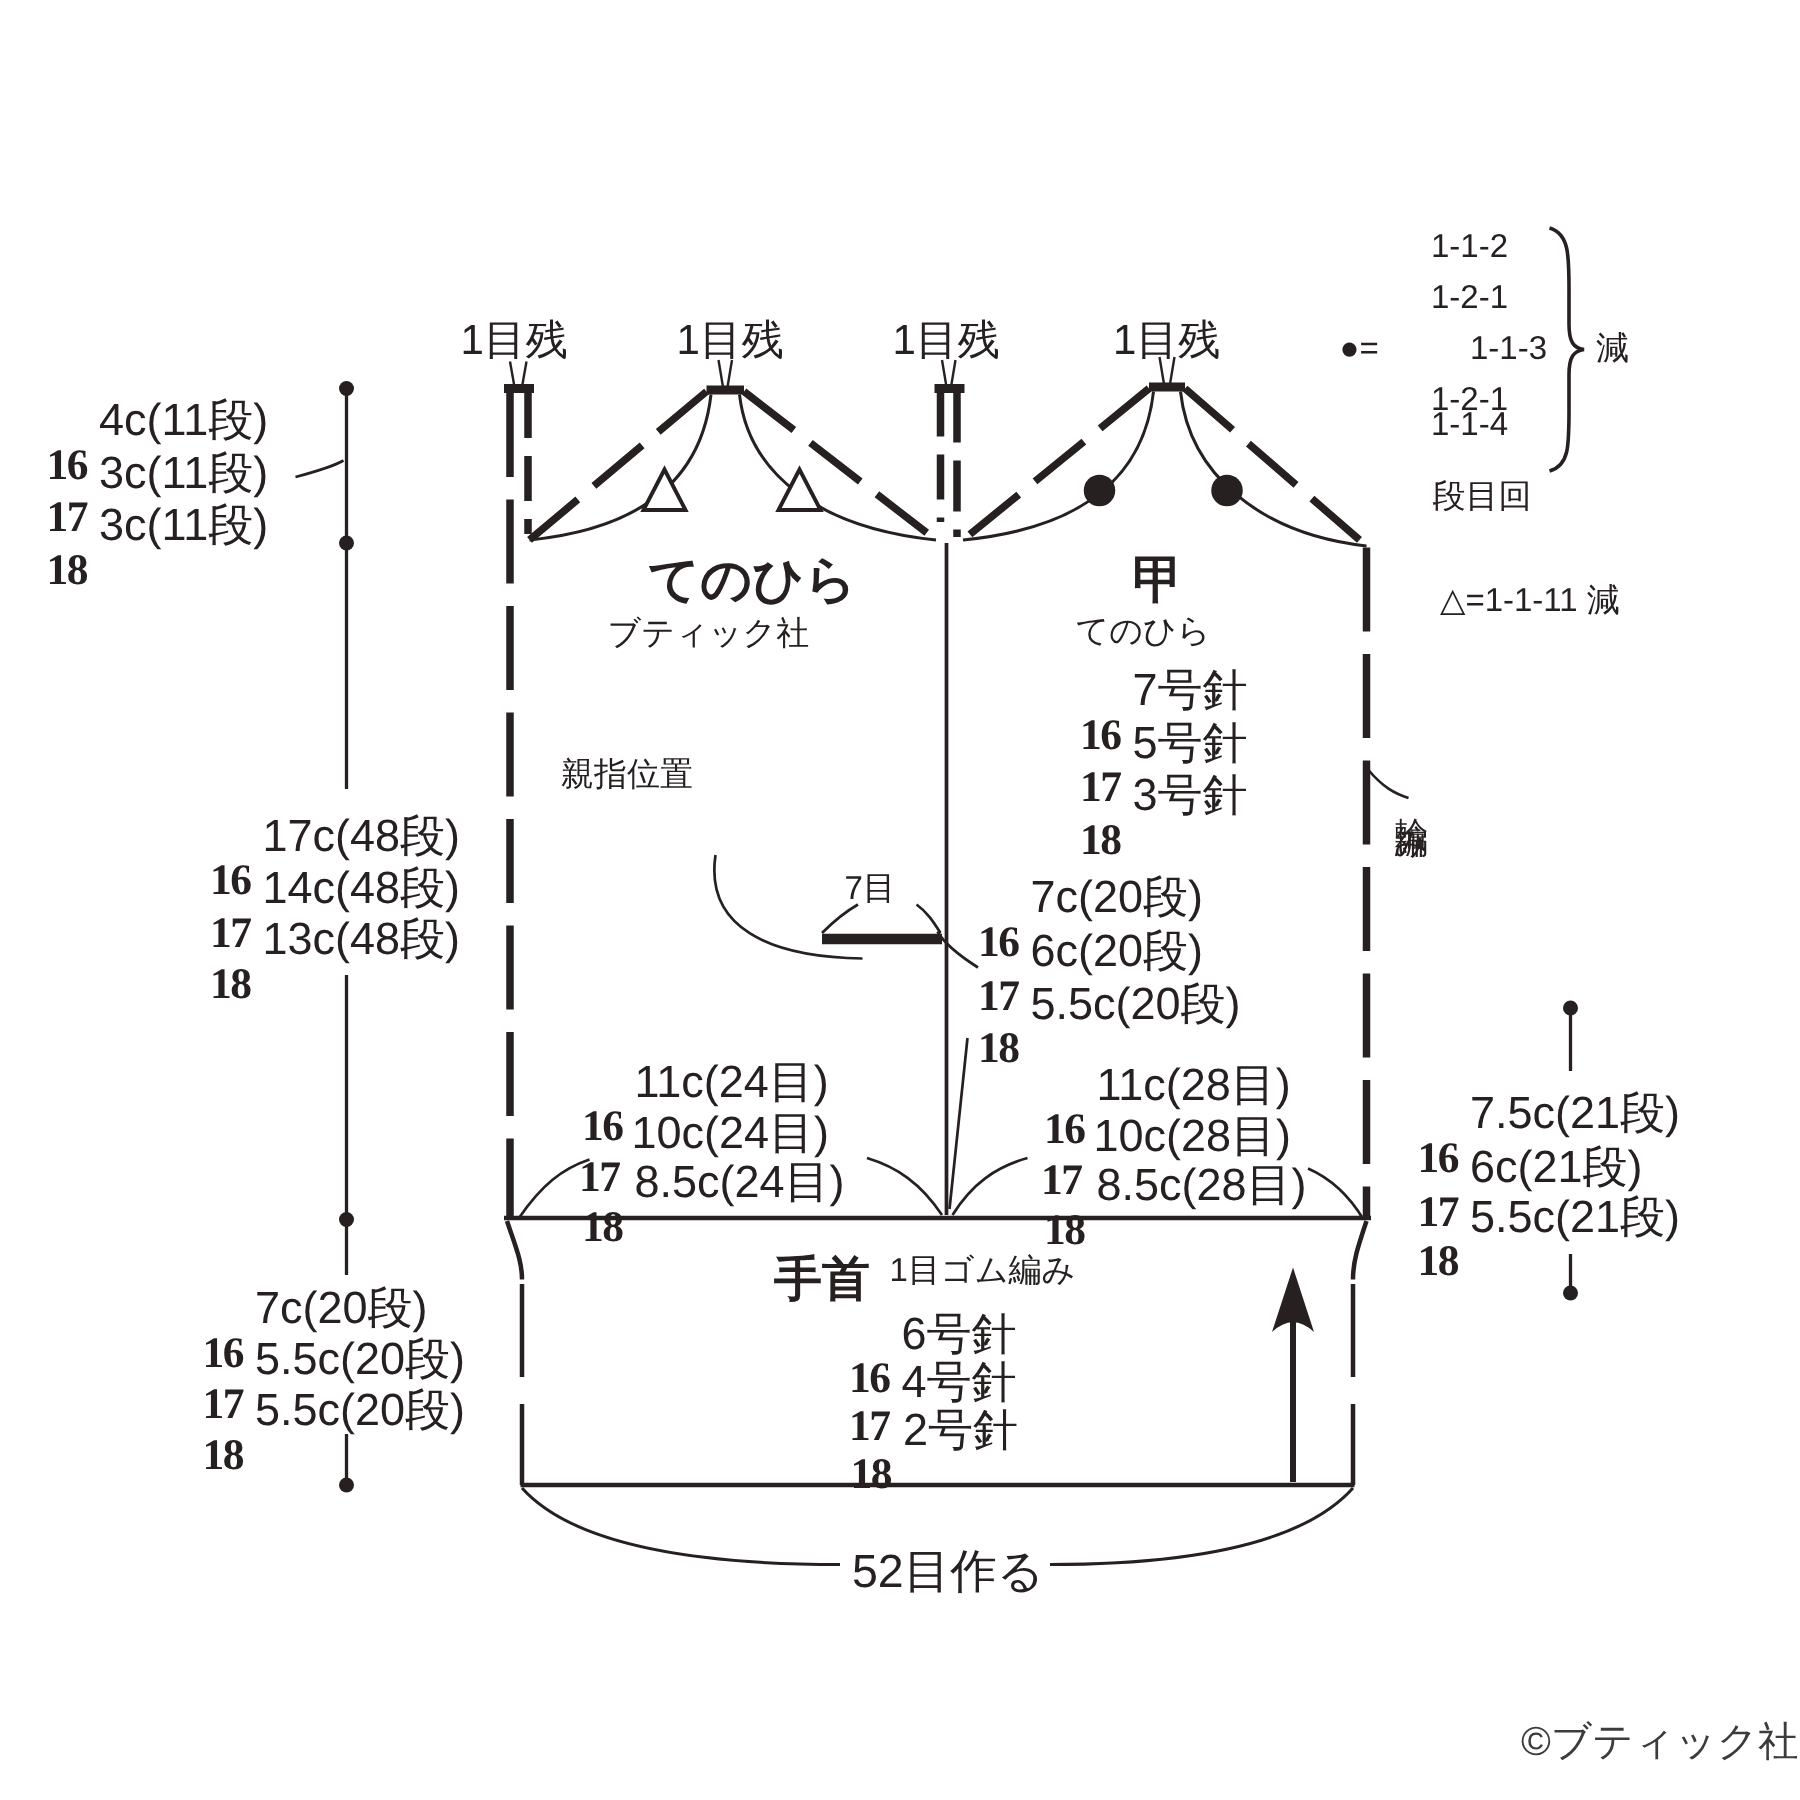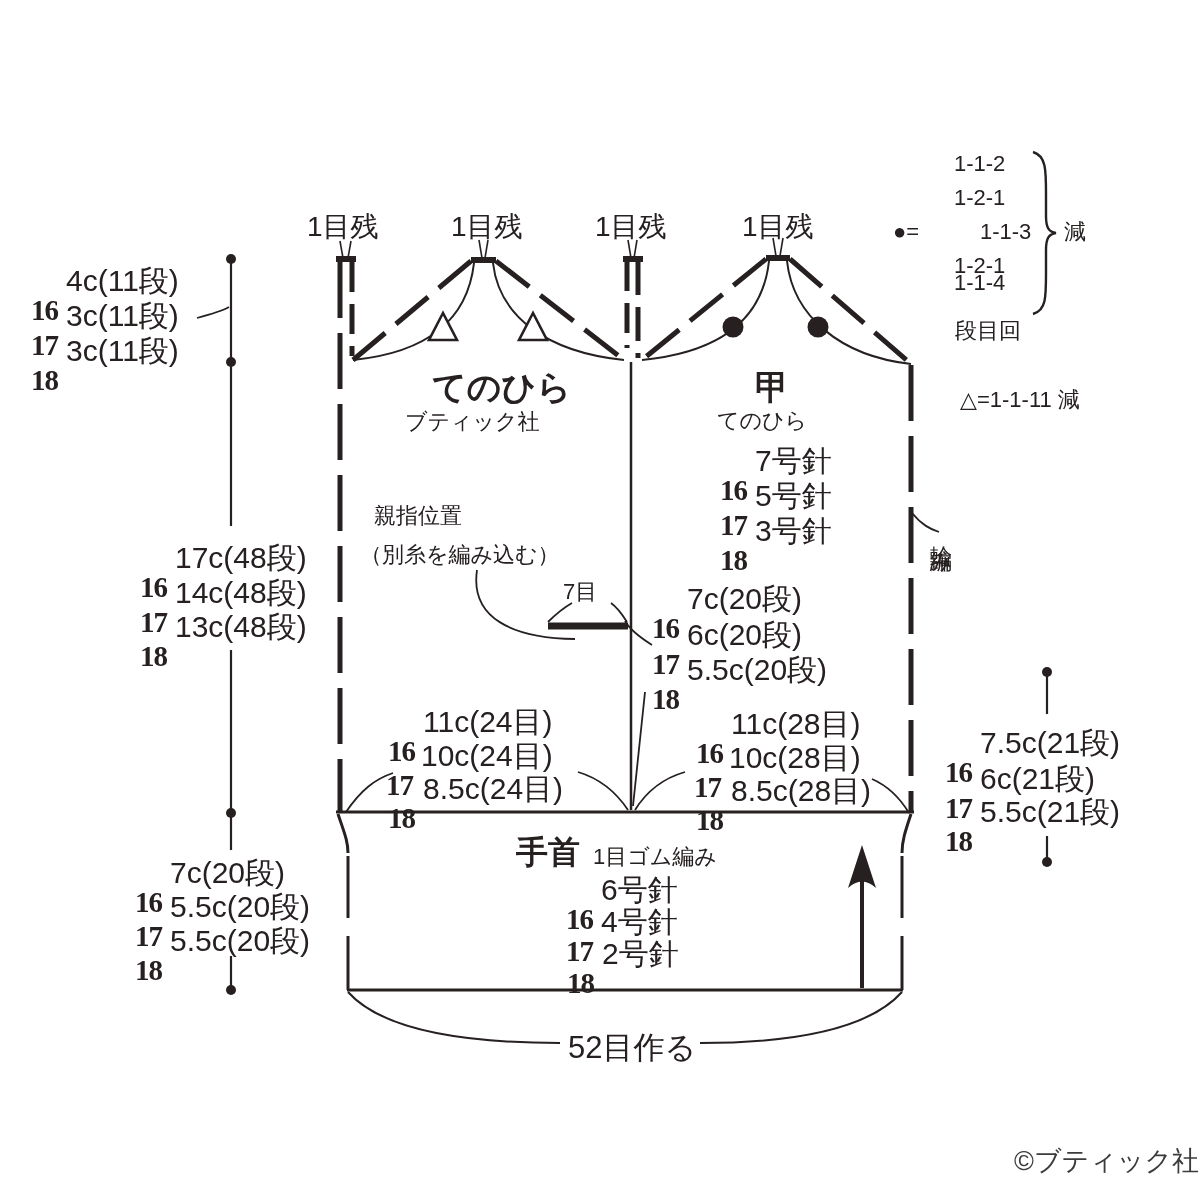--- a/index.html
+++ b/index.html
@@ -175,21 +175,20 @@
   <div class="mrow" style="left:720px;top:481px">
     <span class="num">17</span>
     <span>5号針</span>
   </div>
   <div class="mrow" style="left:720px;top:516px">
     <span class="num">18</span>
     <span>3号針</span>
   </div>
 
   <div class="txt t30" style="left:374px;top:505px">親指位置</div>
-  <div class="txt t30" style="left:360px;top:544px">（別糸を編み込む）</div>
   <div class="txt t30" style="left:563px;top:581px">7目</div>
 
   <div class="mrow" style="left:652px;top:584px">
     <span class="num">16</span>
     <span>7c(20段)</span>
   </div>
   <div class="mrow" style="left:652px;top:620px">
     <span class="num">17</span>
     <span>6c(20段)</span>
   </div>
@@ -232,21 +231,21 @@
     <span class="num">17</span>
     <span>6c(21段)</span>
   </div>
   <div class="mrow" style="left:945px;top:797px">
     <span class="num">18</span>
     <span>5.5c(21段)</span>
   </div>
 
   <div class="txt t30 vert" style="left:930px;top:528px">輪編み</div>
 
-  <div class="txt" style="left:516px;top:836px;display:flex;gap:13px;align-items:flex-end">
+  <div class="txt" style="left:516px;top:836px;display:flex;gap:13px;align-items:flex-start">
     <span class="bold32">手首</span>
     <span class="t30">1目ゴム編み</span>
   </div>
   <div class="mrow" style="left:566px;top:875px">
     <span class="num">16</span>
     <span>6号針</span>
   </div>
   <div class="mrow" style="left:566px;top:907px">
     <span class="num">17</span>
     <span>4号針</span>

